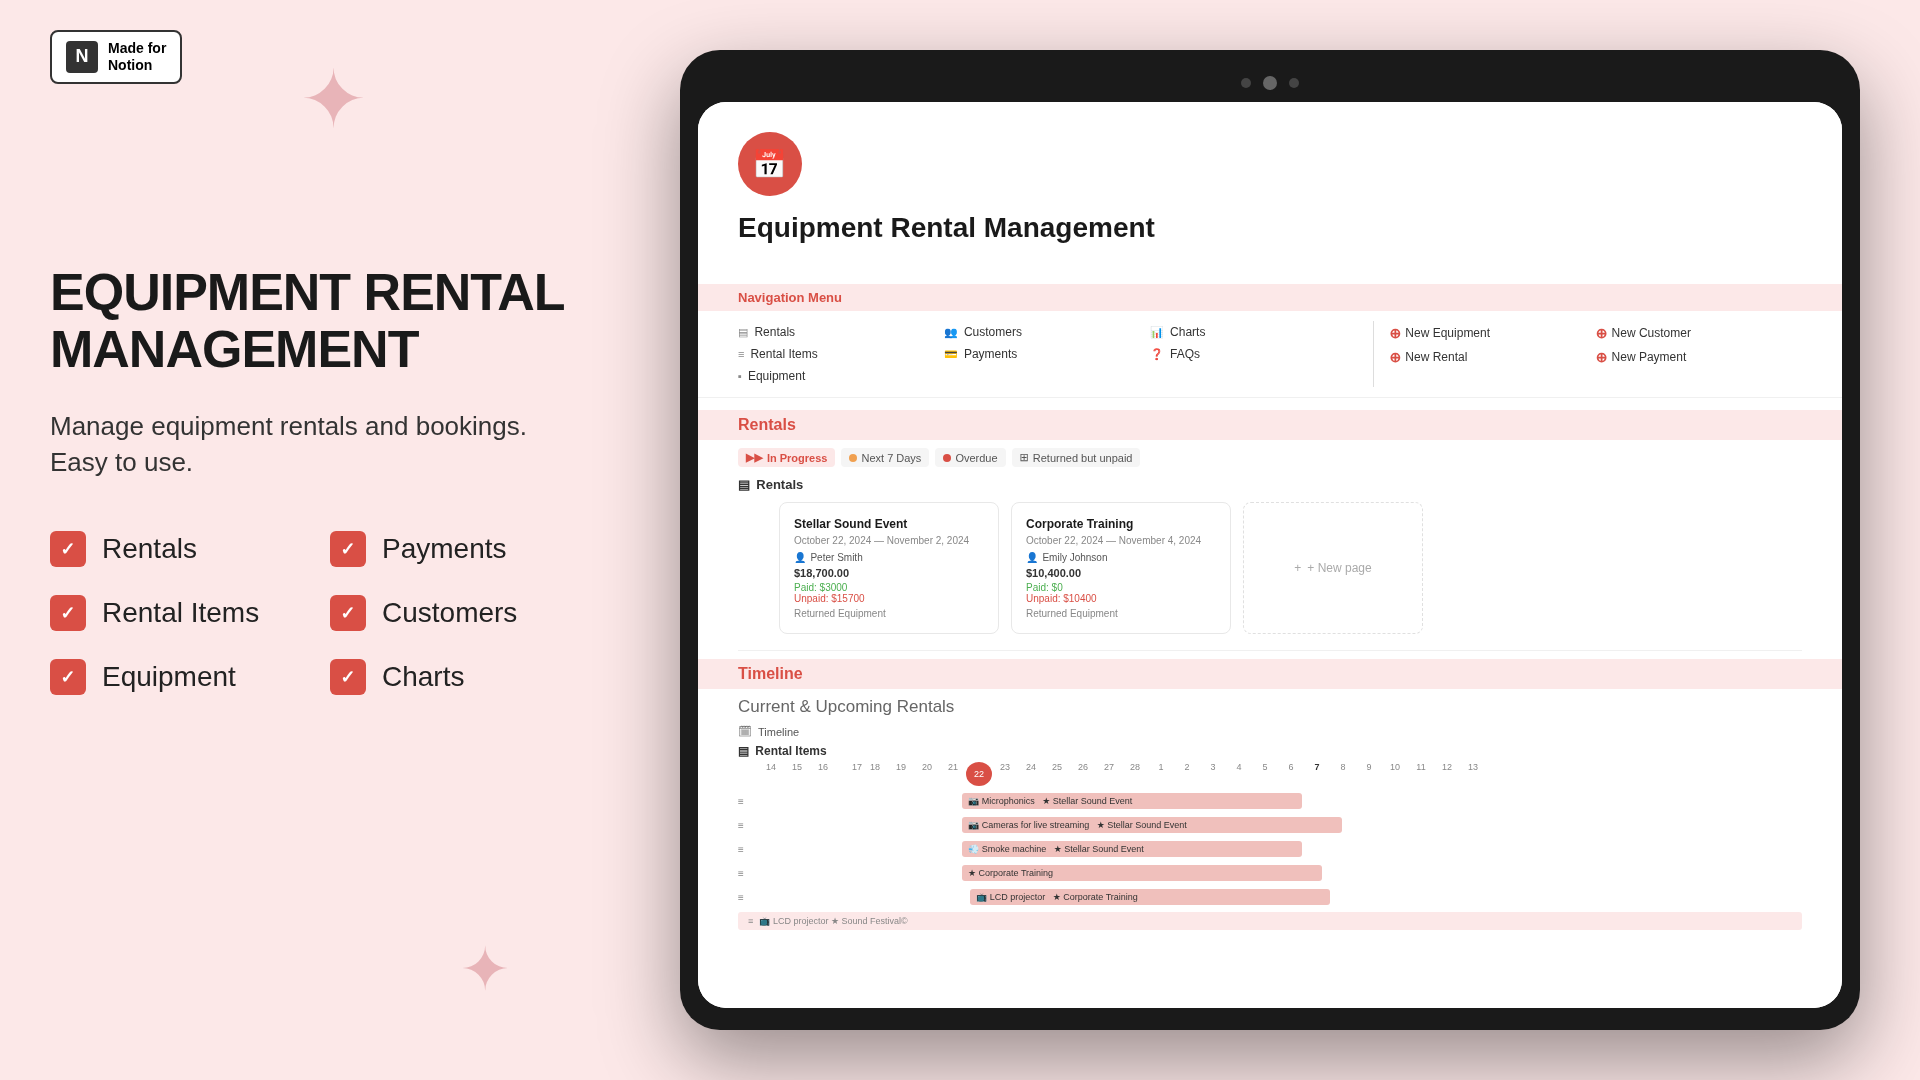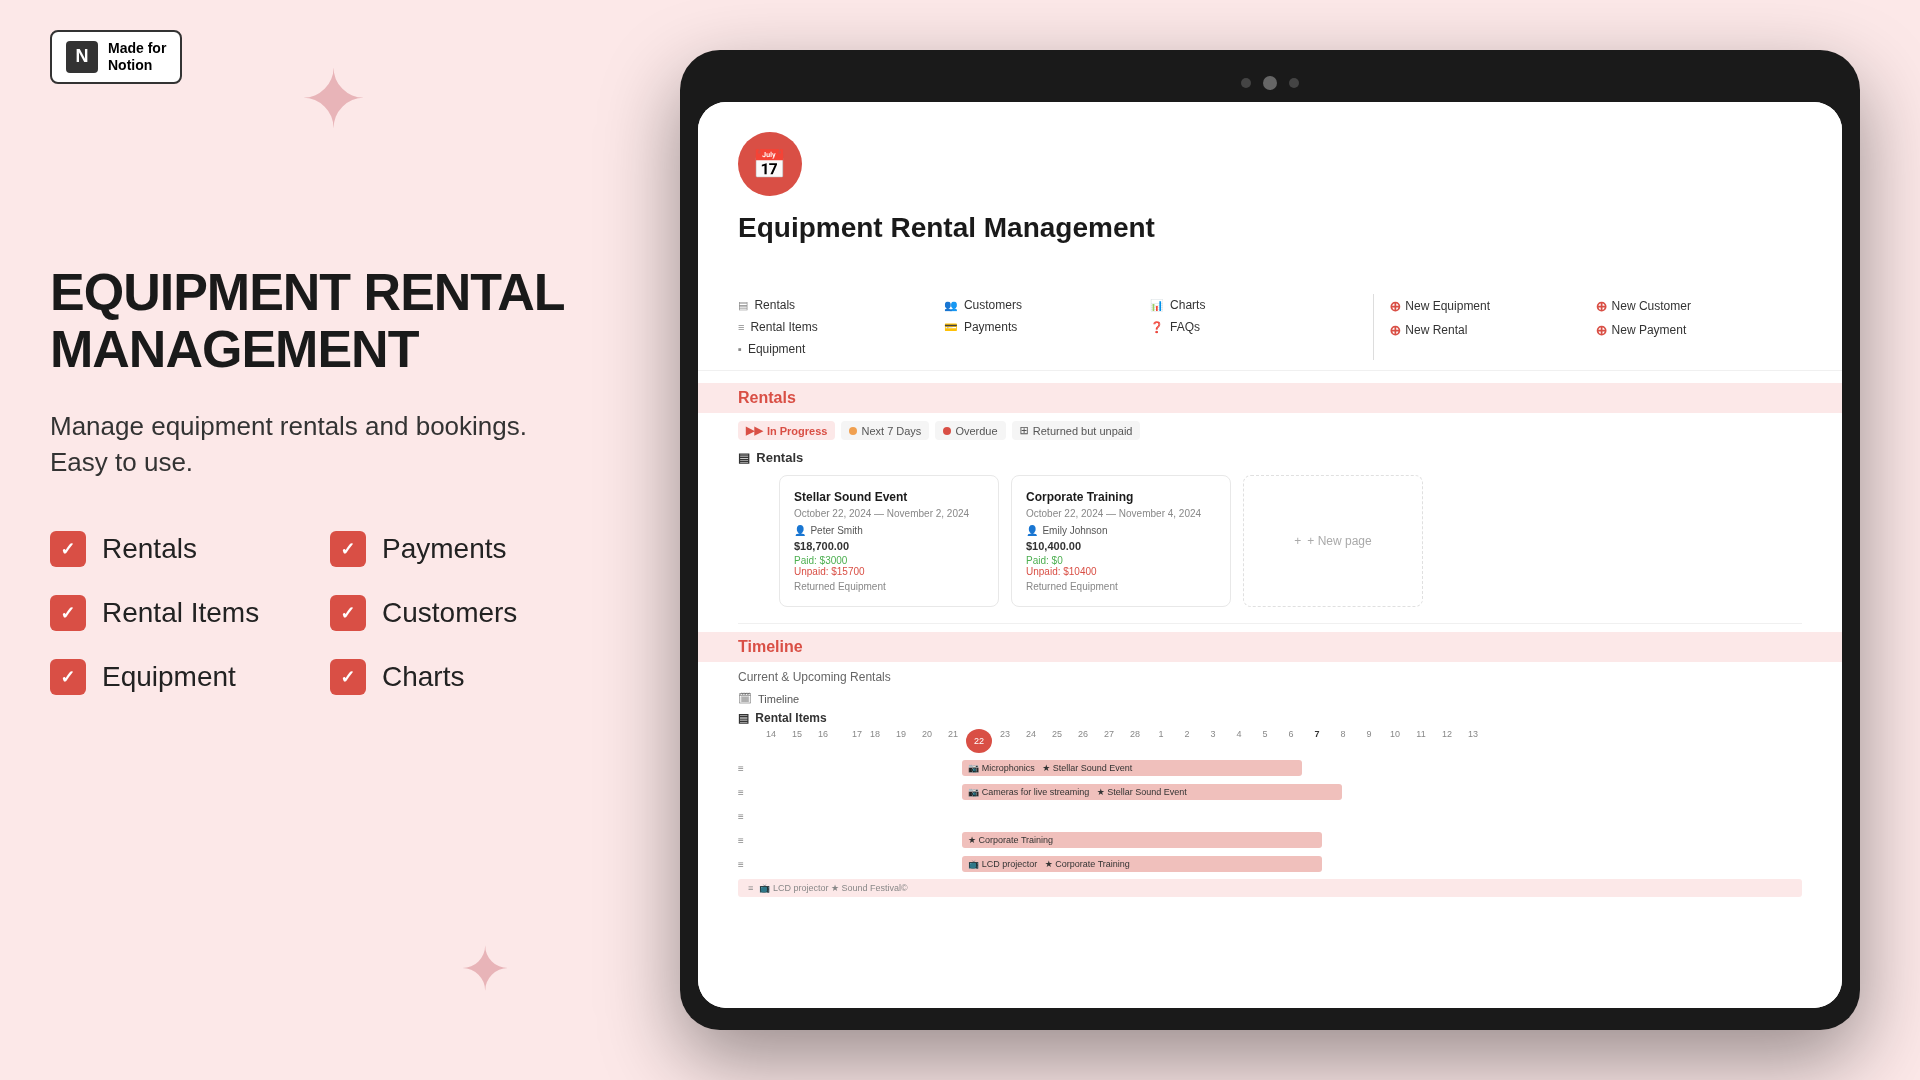--- a/index.html
+++ b/index.html
@@ -366,21 +366,21 @@
       gap: 6px;
     }
 
     
     .timeline-section {
       padding: 0 40px;
       background: white;
     }
 
     .timeline-subtitle {
-      font-size: 12px;
+      font-size: 17px;
       color: #666;
       margin-bottom: 8px;
     }
 
     .timeline-label {
       display: flex;
       align-items: center;
       gap: 6px;
       font-size: 11px;
       color: #555;
@@ -482,20 +482,21 @@
       <div class="notion-page">
 
         <div class="page-header">
           <div class="page-icon-circle">
             <span class="page-icon-inner">📅</span>
           </div>
           <div class="page-title">Equipment Rental Management</div>
         </div>
 
         <div class="section">
+          <div class="section-header">Navigation Menu</div>
           <div style="display:flex; padding: 10px 40px 10px; gap: 0; border-bottom: 1px solid #f0f0f0;">
 
             <div style="flex:1;">
               <div class="nav-item">
                 <span class="nav-icon">▤</span>
                 <span>Rentals</span>
               </div>
               <div class="nav-item">
                 <span class="nav-icon">≡</span>
                 <span>Rental Items</span>
@@ -684,35 +685,40 @@
                 <span style="font-size:10px;color:#888;width:20px;">≡</span>
                 <div style="position:relative; flex:1; height:18px;">
                   <div style="position:absolute; left:200px; width:380px; height:16px; top:1px; background:#f0c0bc; border-radius:3px; display:flex; align-items:center; padding:0 6px; font-size:9px; color:#333; overflow:hidden; white-space:nowrap;">
                     📷 Cameras for live streaming &nbsp; ★ Stellar Sound Event
                   </div>
                 </div>
               </div>
 
               <div style="display:flex; align-items:center; gap:4px; height:22px;">
                 <span style="font-size:10px;color:#888;width:20px;">≡</span>
+                <div style="position:relative; flex:1; height:18px;">
+                  <div style="position:absolute; left:200px; width:340px; height:16px; top:1px; background:#f0c0bc; border-radius:3px; display:flex; align-items:center; padding:0 6px; font-size:9px; color:#333; overflow:hidden; white-space:nowrap;">
+                    💨 Smoke machine &nbsp; ★ Stellar Sound Event
+                  </div>
+                </div>
               </div>
 
               <div style="display:flex; align-items:center; gap:4px; height:22px;">
                 <span style="font-size:10px;color:#888;width:20px;">≡</span>
                 <div style="position:relative; flex:1; height:18px;">
                   <div style="position:absolute; left:200px; width:360px; height:16px; top:1px; background:#f0c0bc; border-radius:3px; display:flex; align-items:center; padding:0 6px; font-size:9px; color:#333; overflow:hidden; white-space:nowrap;">
                     ★ Corporate Training
                   </div>
                 </div>
               </div>
 
               <div style="display:flex; align-items:center; gap:4px; height:22px;">
                 <span style="font-size:10px;color:#888;width:20px;">≡</span>
                 <div style="position:relative; flex:1; height:18px;">
-                  <div style="position:absolute; left:200px; width:360px; height:16px; top:1px; background:#f0c0bc; border-radius:3px; display:flex; align-items:center; padding:0 6px; font-size:9px; color:#333; overflow:hidden; white-space:nowrap;">
+                  <div style="position:absolute; left:208px; width:360px; height:16px; top:1px; background:#f0c0bc; border-radius:3px; display:flex; align-items:center; padding:0 6px; font-size:9px; color:#333; overflow:hidden; white-space:nowrap;">
                     📺 LCD projector &nbsp; ★ Corporate Training
                   </div>
                 </div>
               </div>
             </div>
 
             <div style="background:#fce8e8; padding: 4px 10px; font-size:9px; color:#888; display:flex; align-items:center; gap:6px; margin-top:4px; border-radius:3px;">
               <span>≡</span>
               <span>📺 LCD projector  ★ Sound Festival©</span>
             </div>

